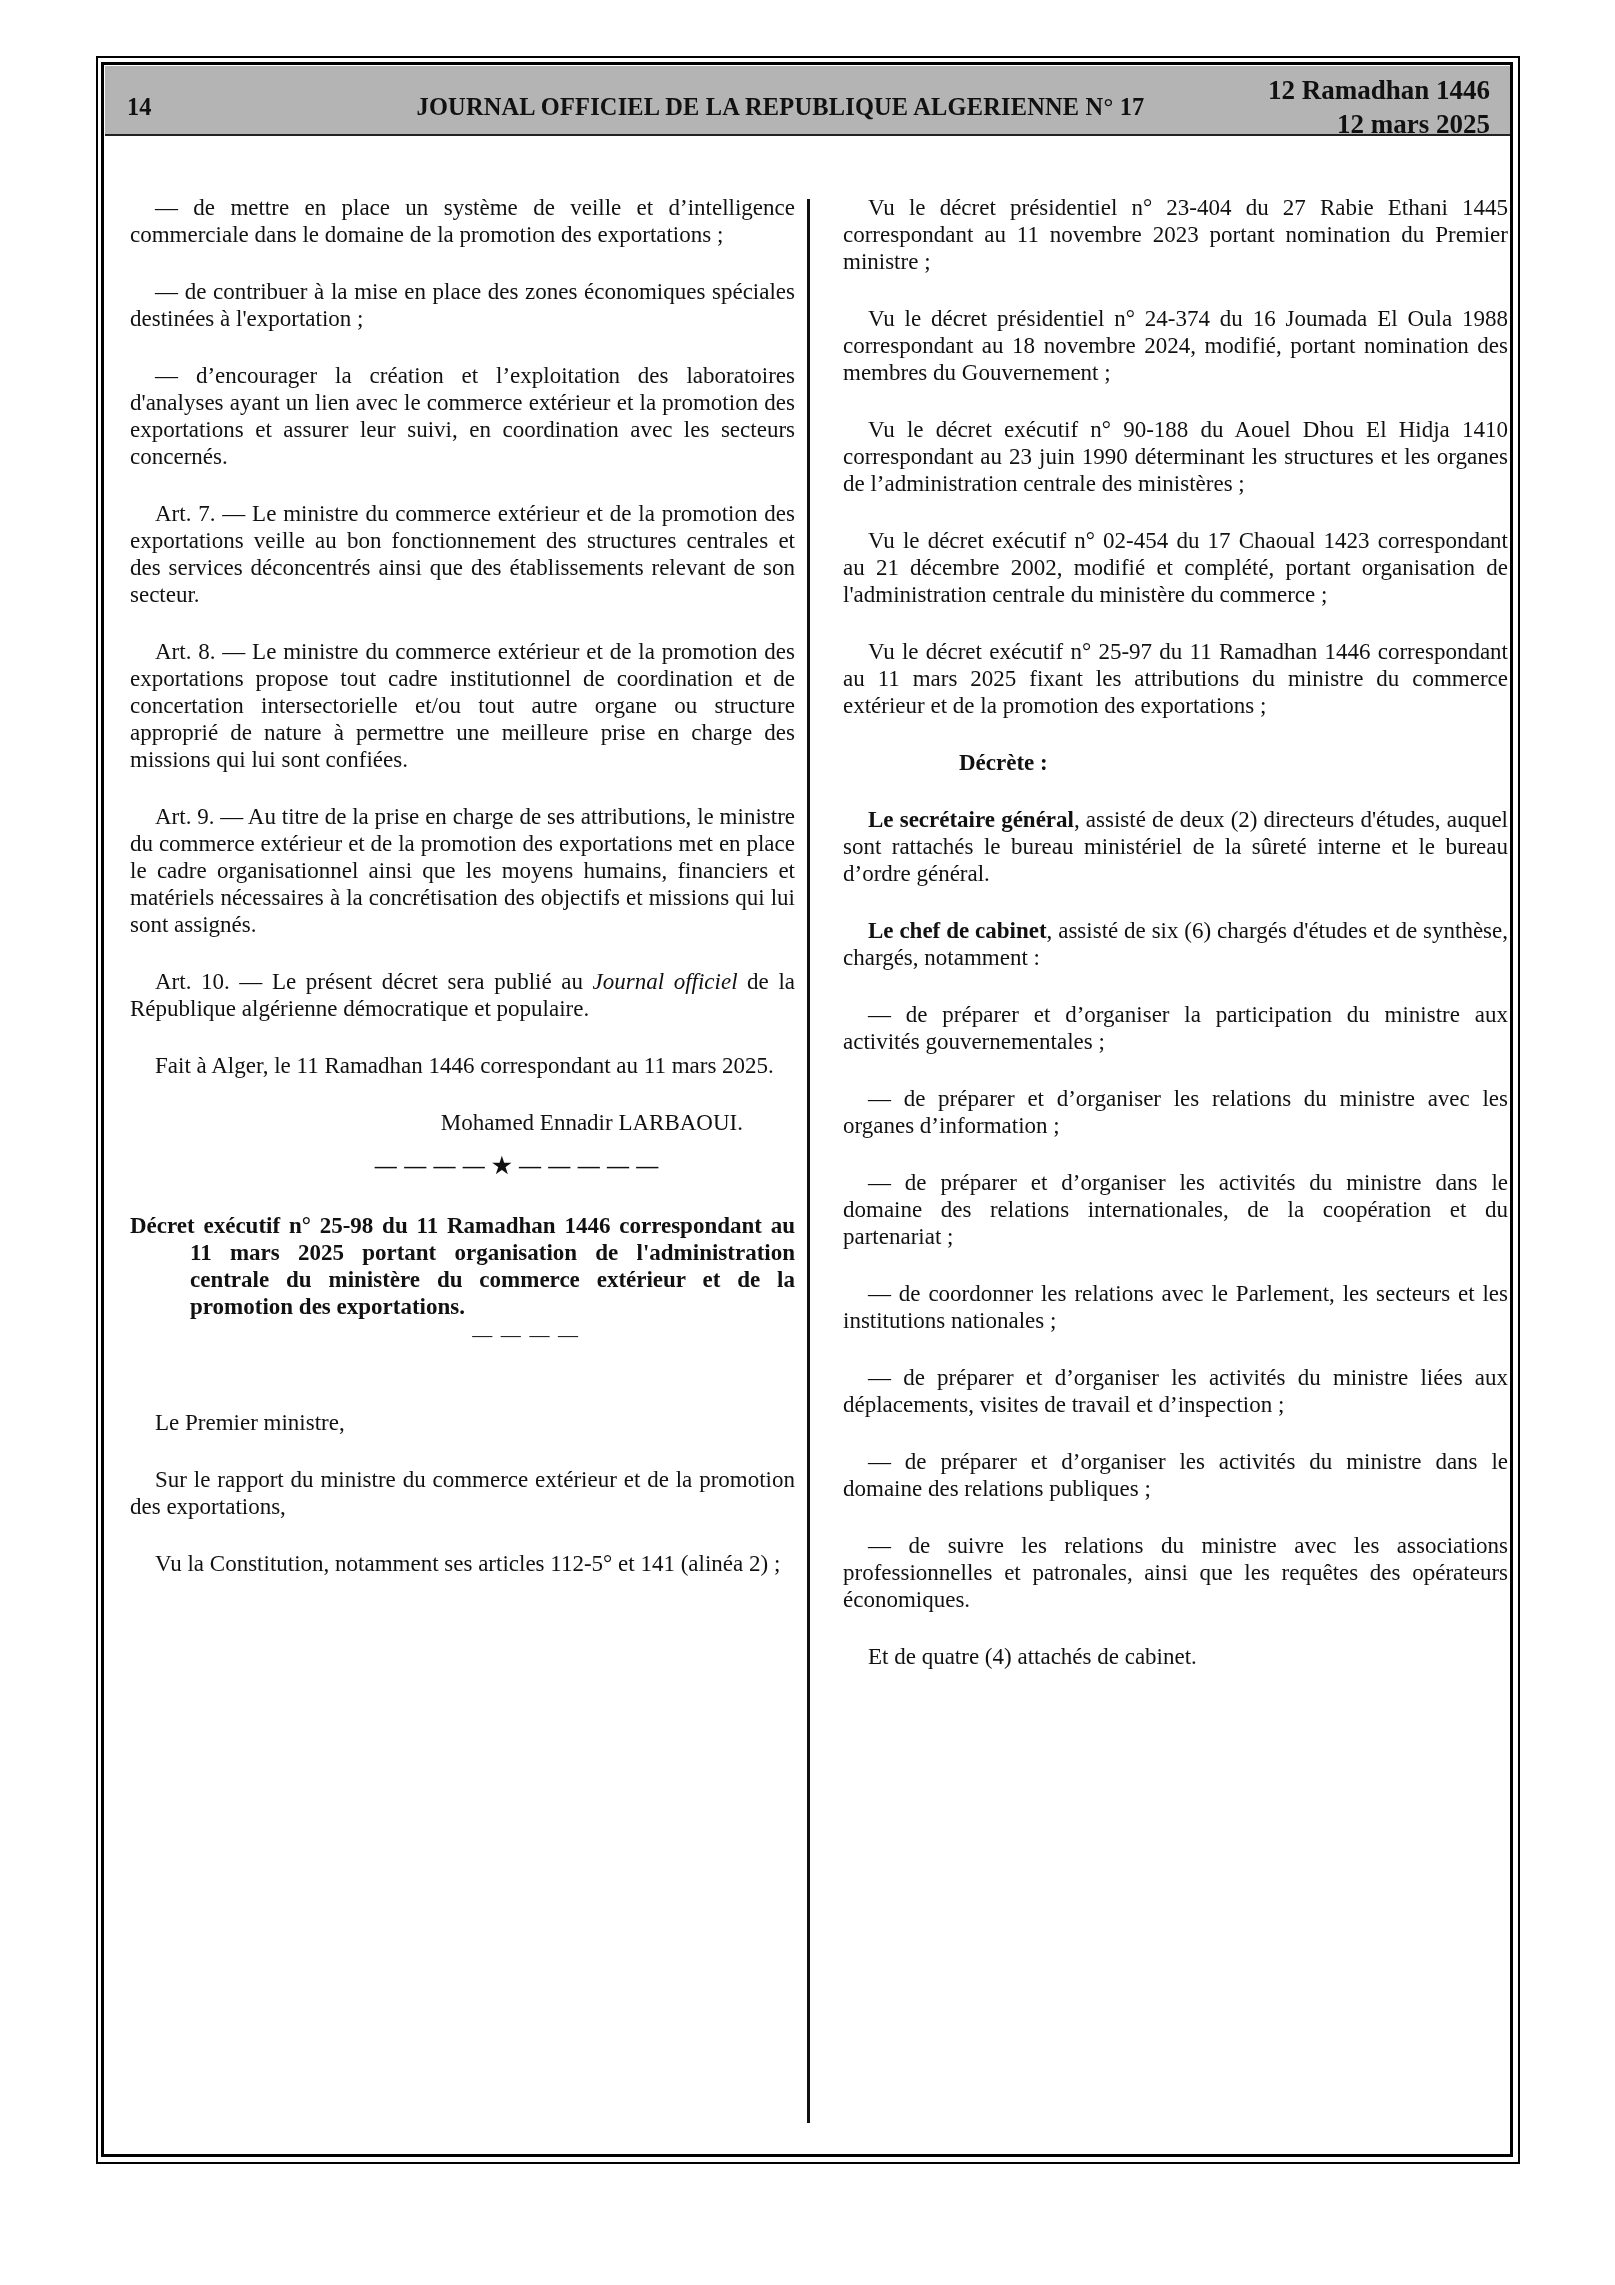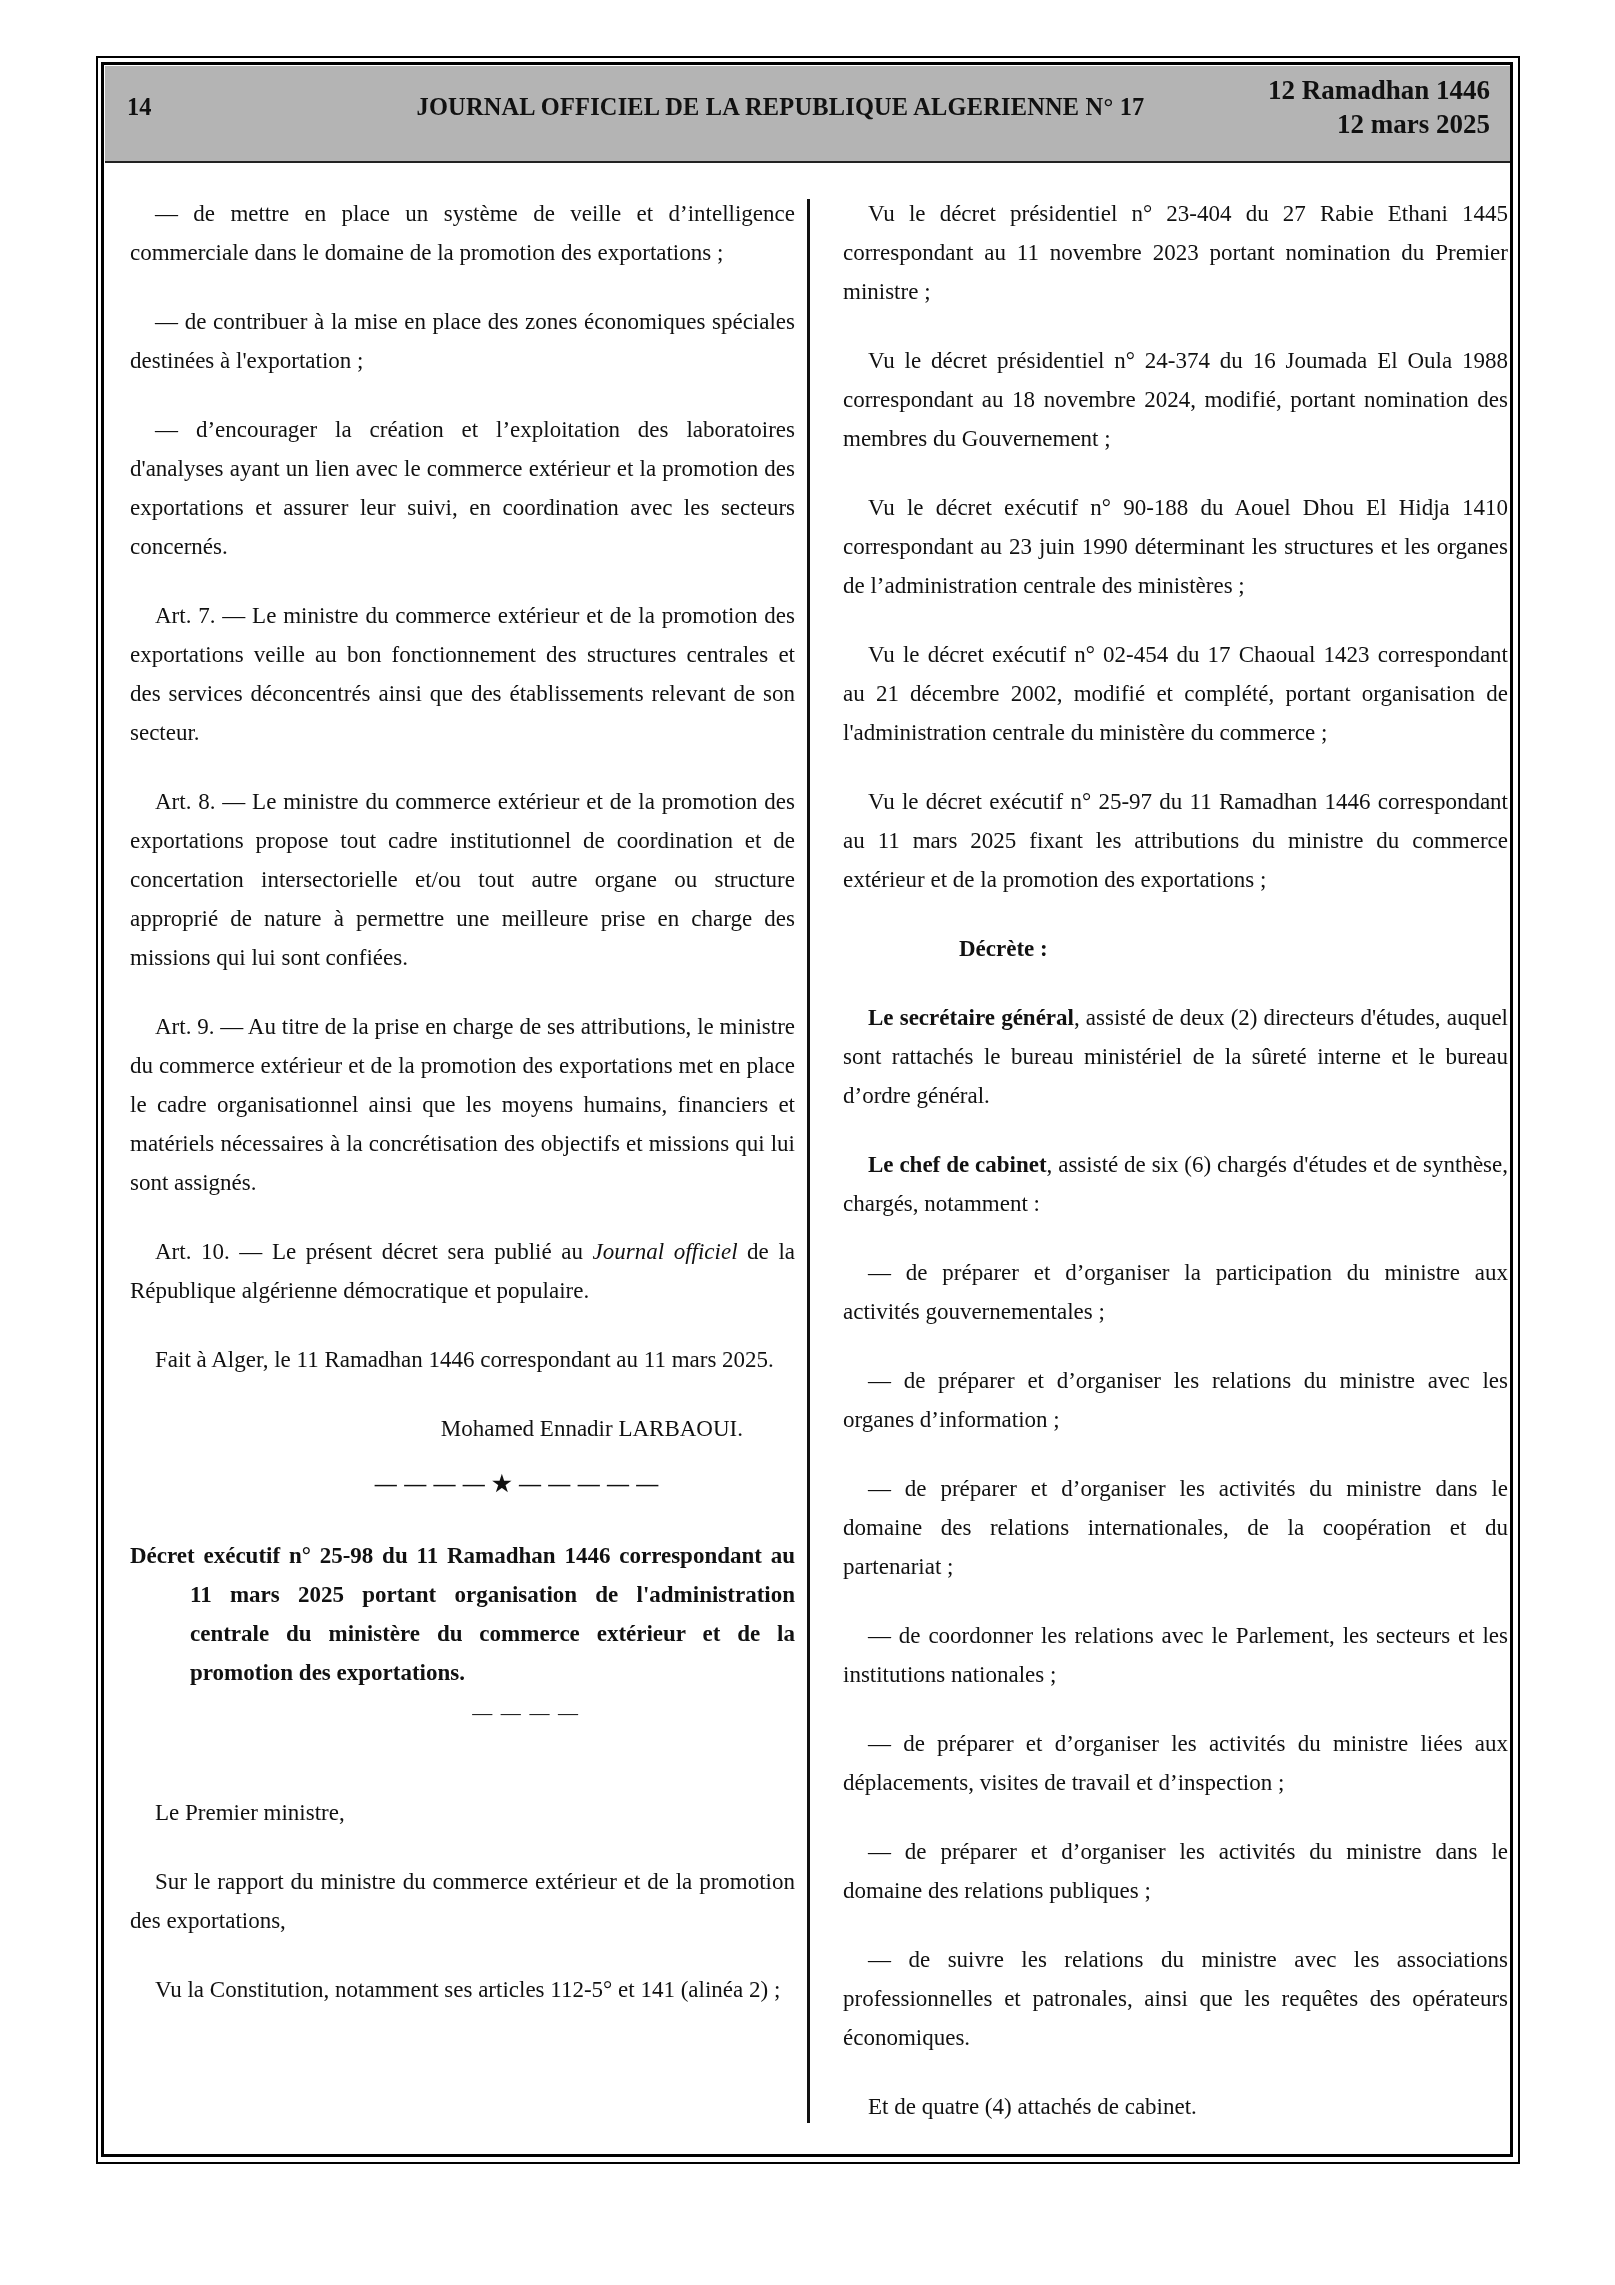--- a/index.html
+++ b/index.html
@@ -4,29 +4,29 @@
 <style>
   html, body { margin: 0; padding: 0; background: #ffffff; }
   body { width: 1616px; height: 2285px; position: relative; overflow: hidden;
          font-family: "Liberation Serif", "DejaVu Serif", serif; color: #111; }
 
   .outer-frame { position: absolute; left: 96px; top: 56px; width: 1424px; height: 2108px;
                  border: 2.7px solid #000; box-sizing: border-box; }
   .inner-frame { position: absolute; left: 101px; top: 62px; width: 1412px; height: 2095px;
                  border: 3.6px solid #000; box-sizing: border-box; }
 
-  .header { position: absolute; left: 105px; top: 66px; width: 1405px; height: 97px;
+  .header { position: absolute; left: 105px; top: 66px; width: 1405px; height: 70px;
             background: #b4b4b4; border-bottom: 2.7px solid #222; box-sizing: border-box; }
   .hdr-page { position: absolute; left: 22px; top: 27px; font-weight: bold; font-size: 24.4px; }
   .hdr-title { position: absolute; left: 0; right: 0; top: 27px; text-align: center;
                font-weight: bold; font-size: 24.4px; letter-spacing: 0.2px; padding-right: 54px; }
   .hdr-dates { position: absolute; right: 20px; top: 7.2px; text-align: right;
                font-weight: bold; font-size: 27px; line-height: 34px; }
 
-  .col { position: absolute; top: 194px; width: 665px; font-size: 23px; line-height: 39px;
+  .col { position: absolute; top: 194px; width: 665px; font-size: 23px; line-height: 27px;
          text-align: justify; }
   .col-left { left: 130px; }
   .col-right { left: 843px; }
   .divider { position: absolute; left: 807px; top: 199px; width: 2.7px; height: 1924px; background: #111; }
 
   .para { margin: 0 0 30px 0; text-indent: 25px; }
   .para b { font-weight: bold; }
   .para i { font-style: italic; }
 
   .signature { text-align: right; padding-right: 36px; margin: 16px; }

